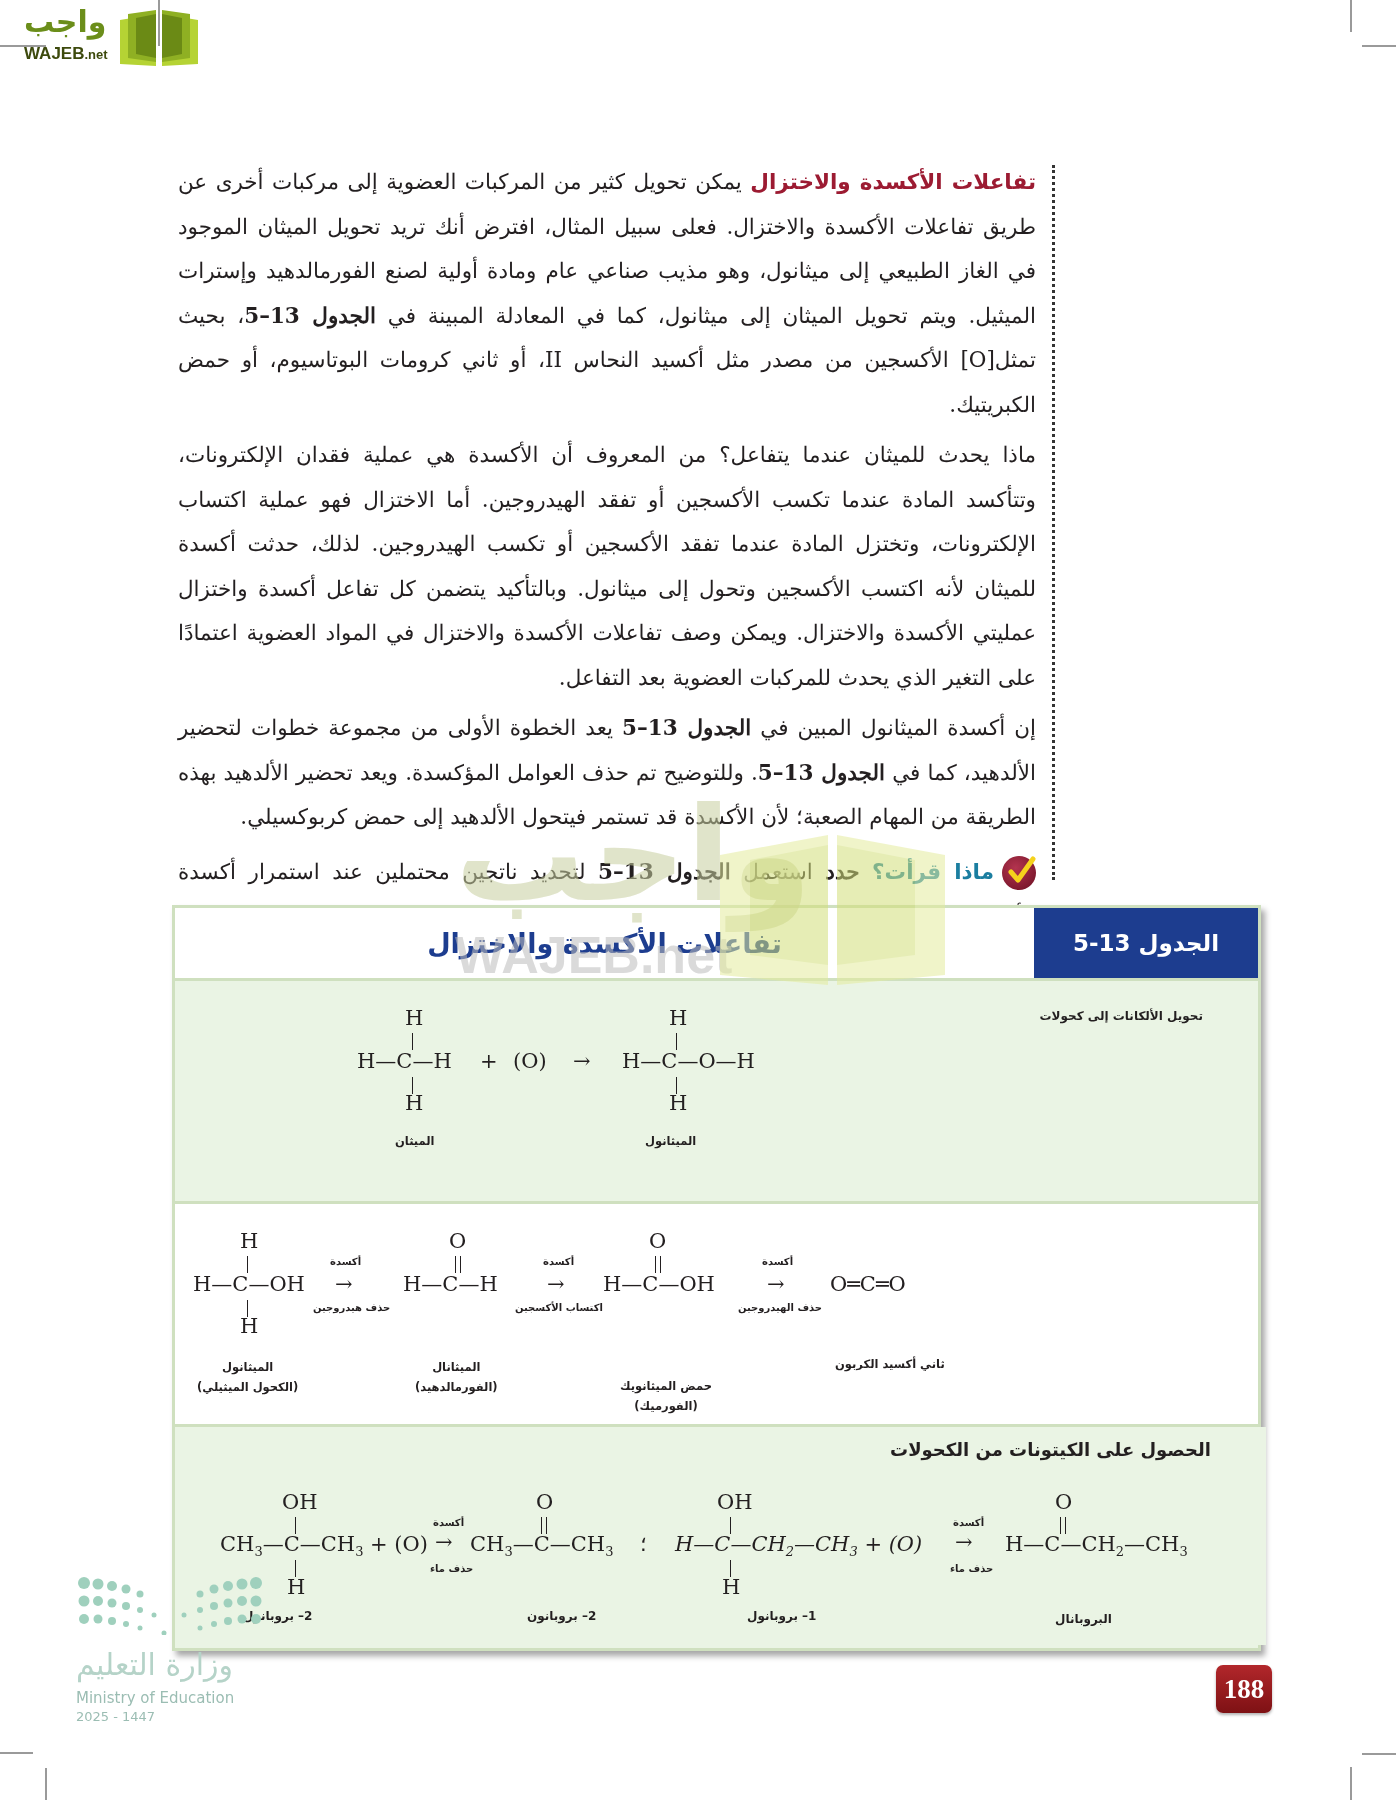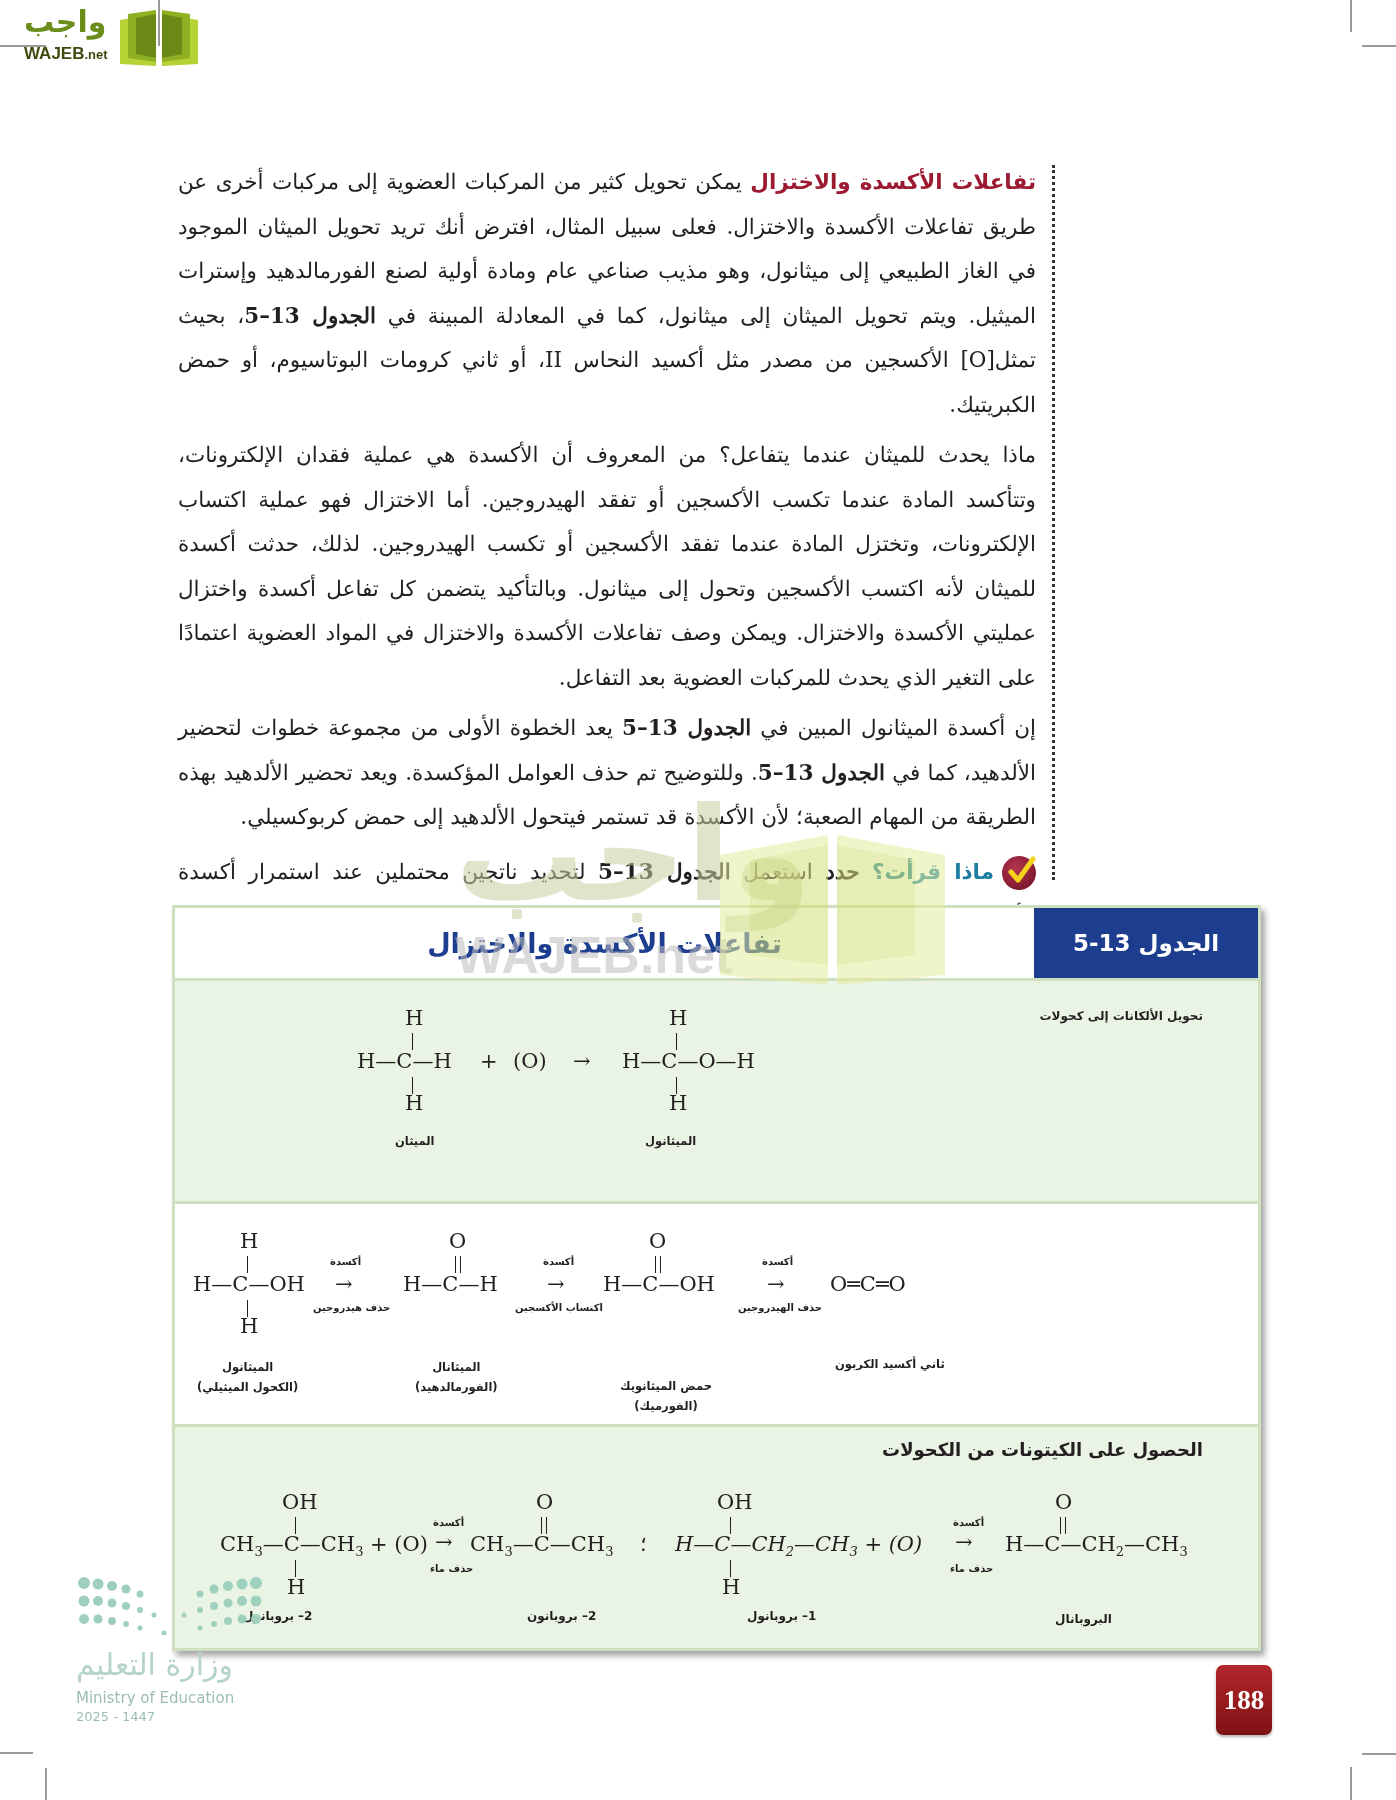--- a/index.html
+++ b/index.html
@@ -28,34 +28,34 @@
   .table { position:absolute; left:172px; top:905px; width:1083px; height:740px; border:3px solid #cfe0bf;
            box-shadow:4px 5px 6px rgba(0,0,0,0.35); background:#eaf4e4; }
   .t-head { position:absolute; left:0; top:0; width:1083px; height:70px; background:#fff; border-bottom:3px solid #cfe0bf; }
   .t-num { position:absolute; right:0; top:0; width:224px; height:70px; background:#1d3d8f; color:#fff; font-family:"DejaVu Sans", sans-serif;
            font-size:23px; font-weight:bold; display:flex; align-items:center; justify-content:center; direction:rtl; }
   .t-title { position:absolute; left:0; right:224px; top:0; height:70px; display:flex; align-items:center; justify-content:center;
              font-family:"DejaVu Sans", sans-serif; font-weight:bold; font-size:27px; color:#1d3d8f; direction:rtl; }
   .row { position:absolute; left:0; width:1083px; border-bottom:3px solid #cfe0bf; }
   .row1 { top:73px; height:220px; background:#eaf4e4; }
   .row2 { top:296px; height:220px; background:#ffffff; }
-  .row3 { top:519px; height:218px; background:#eaf4e4; border-bottom:none; }
+  .row3 { top:519px; height:218px; background:#eaf4e4; border-bottom:none;padding-left:8px; }
   .r-label { position:absolute; direction:rtl; text-align:center; font-family:"DejaVu Sans", sans-serif; font-weight:bold; color:#231f20; }
   .chem { position:absolute; font-family:"DejaVu Serif", serif; font-size:21px; color:#231f20; white-space:nowrap; }
   .cname { position:absolute; font-family:"DejaVu Sans", sans-serif; font-weight:bold; font-size:11.5px; direction:rtl; text-align:center; white-space:nowrap; }
   .arrow-lbl { position:absolute; font-family:"DejaVu Sans", sans-serif; font-size:10px; font-weight:bold; direction:rtl; text-align:center; white-space:nowrap; }
   .vbar { position:absolute; width:1.4px; height:17px; background:#231f20; }
   .dbar { position:absolute; width:6px; height:17px; border-left:1.4px solid #231f20; border-right:1.4px solid #231f20; box-sizing:border-box; }
   sub { font-size:13px; vertical-align:-5px; }
   .moe { position:absolute; left:76px; top:1575px; width:210px; height:150px; }
   .moe .dots { position:absolute; left:0; top:0; width:210px; height:60px; }
   .moe .ar { position:absolute; left:0; top:72px; font-family:"DejaVu Sans", sans-serif; font-size:30px; color:#b5d3c8; direction:rtl; }
   .moe .en { position:absolute; left:0; top:114px; font-family:"DejaVu Sans", sans-serif; font-size:15px; color:#9bbdb3; }
   .moe .yr { position:absolute; left:0; top:134px; font-family:"DejaVu Sans", sans-serif; font-size:13px; color:#9bbdb3; }
-  .pagenum { position:absolute; left:1216px; top:1665px; width:56px; height:70px; border-radius:7px;
+  .pagenum { position:absolute; left:1216px; top:1665px; width:56px; height:48px; border-radius:7px;
              background:linear-gradient(#b2272b, #7e1114); color:#fff; font-family:"Liberation Serif", serif; font-weight:bold;
              font-size:27px; display:flex; align-items:center; justify-content:center; box-shadow:0 2px 3px rgba(0,0,0,0.3); }
 </style>
 </head>
 <body>
 
 <div class="crop" style="left:158px;top:0;width:2px;height:46px;"></div>
 <div class="crop" style="left:0;top:45px;width:46px;height:2px;"></div>
 <div class="crop" style="left:1350px;top:0;width:2px;height:32px;"></div>
 <div class="crop" style="left:1362px;top:45px;width:34px;height:2px;"></div>

